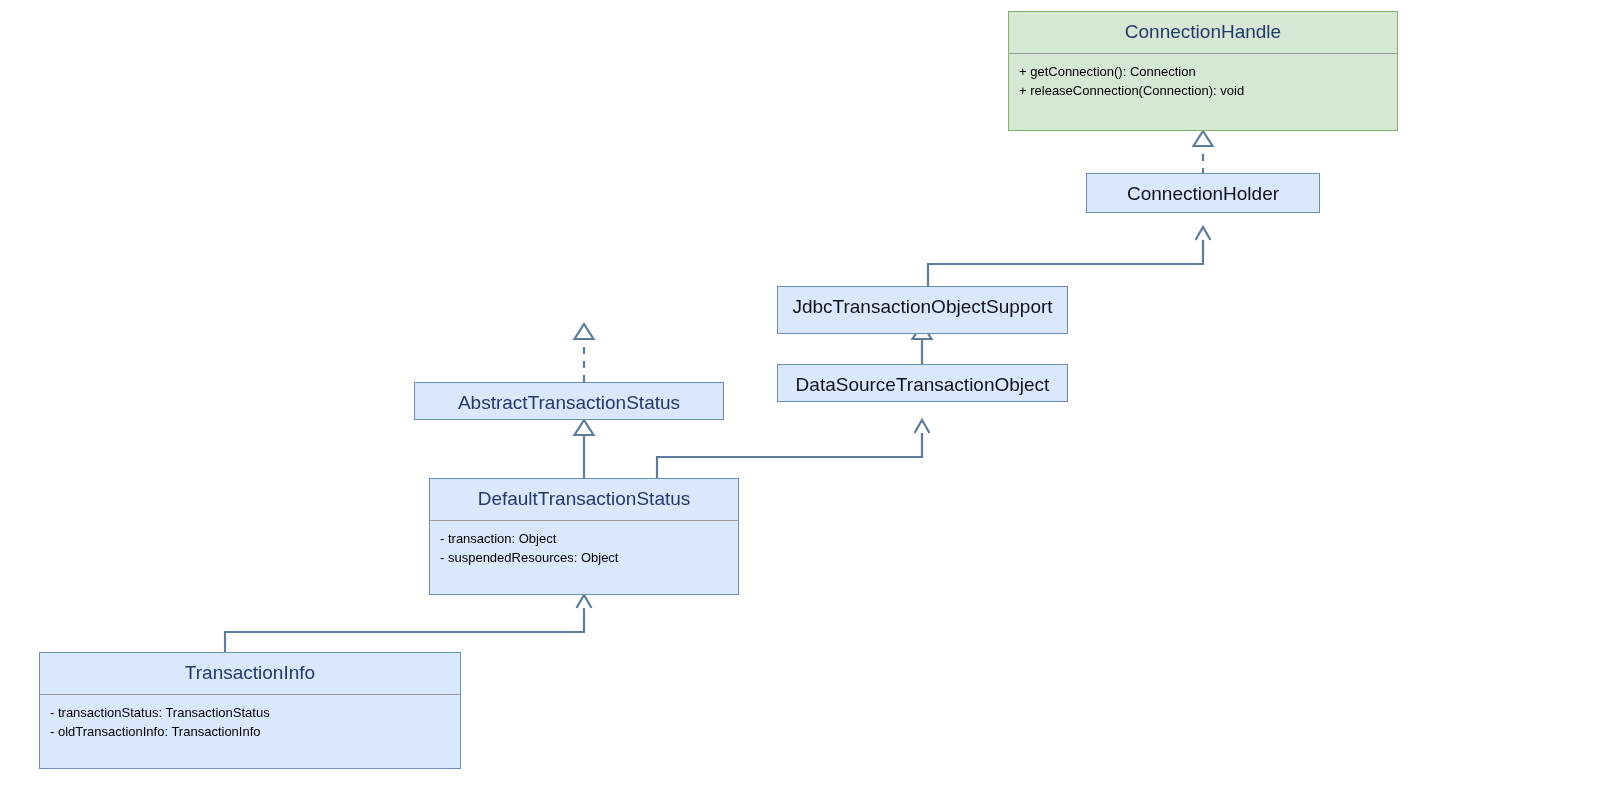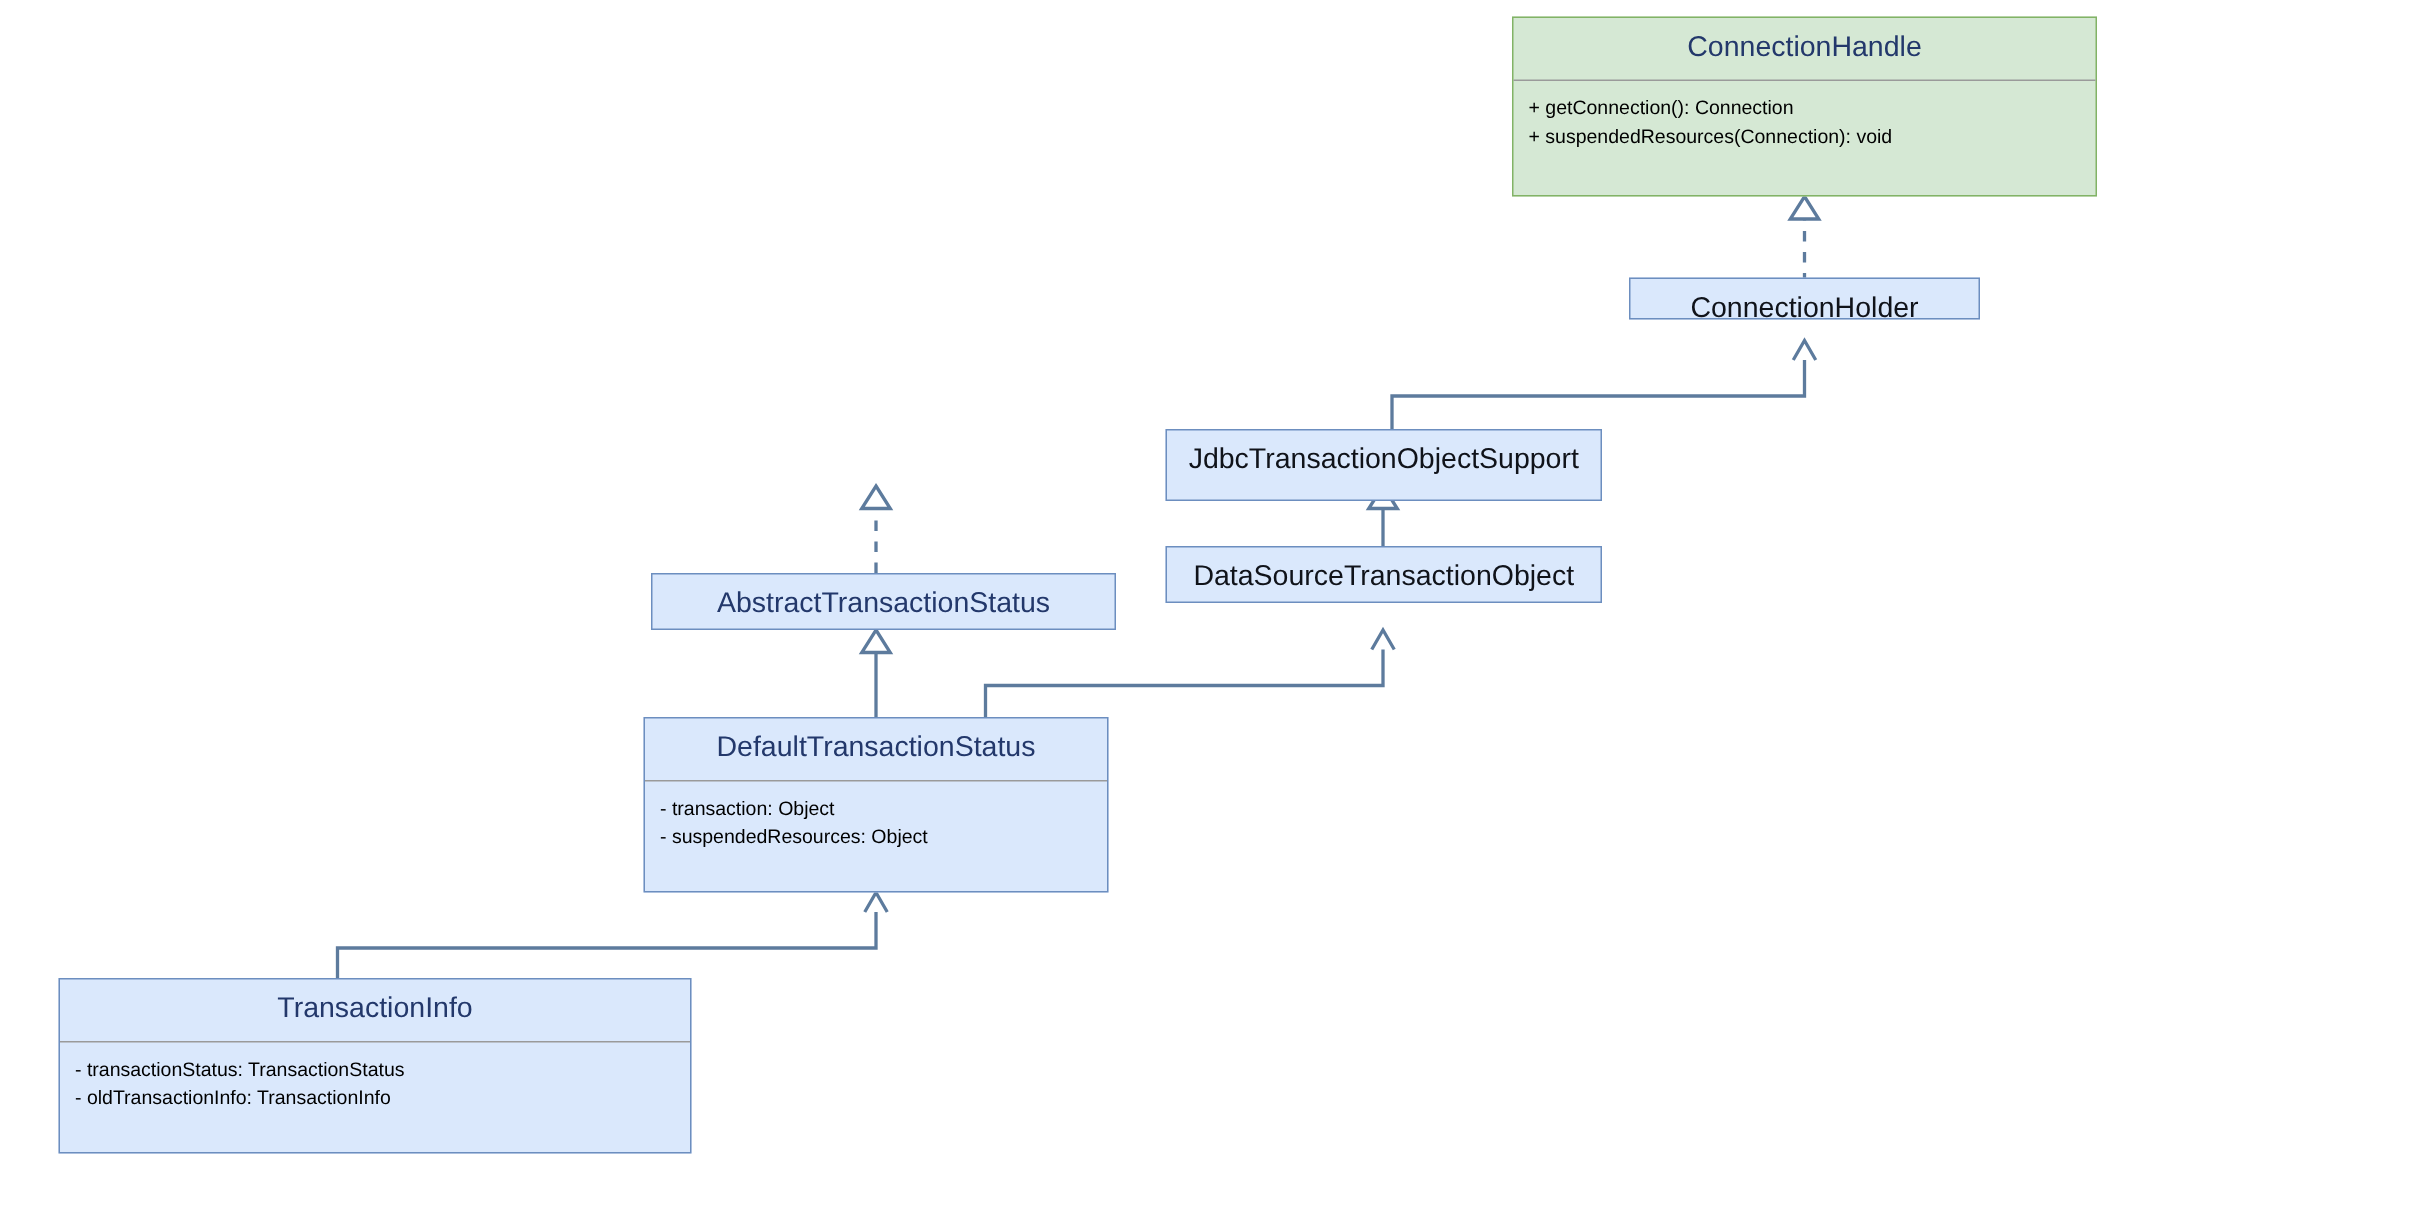--- a/index.html
+++ b/index.html
@@ -91,30 +91,30 @@
       </g>
       <g>
         <polyline points="225,652 225,632 584,632 584,608" fill="none" stroke="#5d7b9d" stroke-width="2.2"></polyline>
         <polyline points="591.5,608 584,595 576.5,608" fill="none" stroke="#5d7b9d" stroke-width="2.2" stroke-linecap="butt"></polyline>
       </g>
     </svg>
 <div class="uml-class green compart" style="left: 1008px; top: 11px; width: 390px; height: 120px;">
       <div class="uml-title">ConnectionHandle</div>
       <div class="uml-members">
         <div class="uml-member">+ getConnection(): Connection</div>
-        <div class="uml-member">+ suspendedResources(Connection): void</div>
+        <div class="uml-member">+ releaseConnection(Connection): void</div>
       </div>
     </div>
-    <div class="uml-class" style="left: 1086px; top: 185px; width: 234px; height: 28px;">
+    <div class="uml-class" style="left: 1086px; top: 173px; width: 234px; height: 40px;">
       <div class="uml-title black">ConnectionHolder</div>
     </div>
     <div class="uml-class" style="left: 777px; top: 286px; width: 291px; height: 48px;">
       <div class="uml-title black">JdbcTransactionObjectSupport</div>
     </div>
-    <div class="uml-class" style="left: 434px; top: 382px; width: 310px; height: 38px;">
+    <div class="uml-class" style="left: 414px; top: 382px; width: 310px; height: 38px;">
       <div class="uml-title">AbstractTransactionStatus</div>
     </div>
     <div class="uml-class" style="left: 777px; top: 364px; width: 291px; height: 38px;">
       <div class="uml-title black">DataSourceTransactionObject</div>
     </div>
     <div class="uml-class compart" style="left: 429px; top: 478px; width: 310px; height: 117px;">
       <div class="uml-title">DefaultTransactionStatus</div>
       <div class="uml-members">
         <div class="uml-member">- transaction: Object</div>
         <div class="uml-member">- suspendedResources: Object</div>

